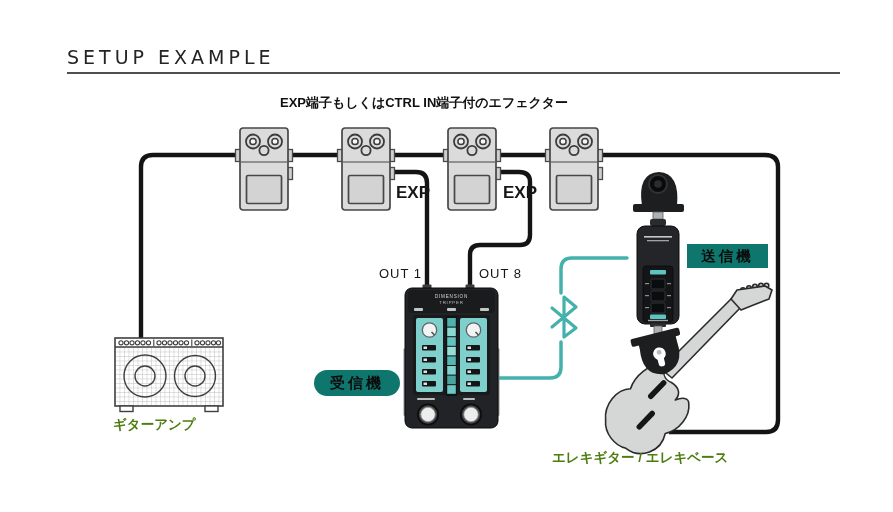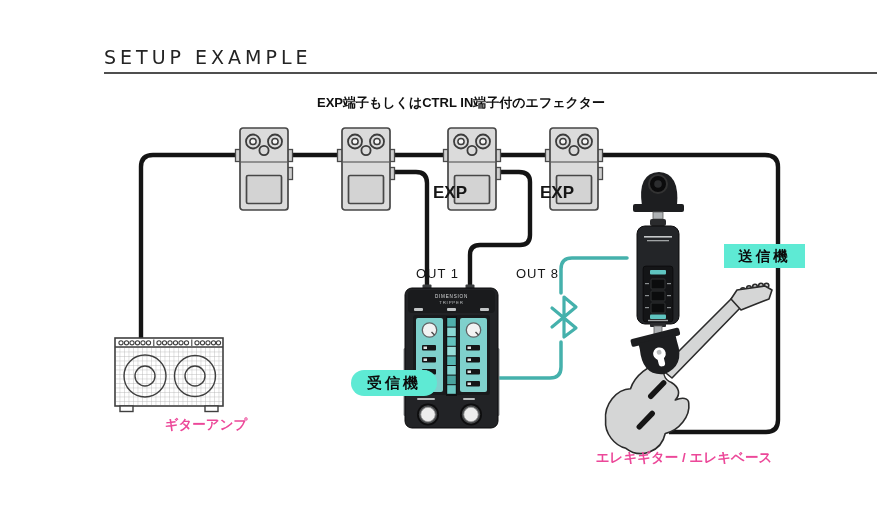--- a/index.html
+++ b/index.html
@@ -1,29 +1,29 @@
 <!DOCTYPE html>
 <html><head>
 <meta charset="utf-8">
 <style>
   html,body{margin:0;padding:0;background:#ffffff;}
   #stage{position:relative;width:893px;height:512px;background:#ffffff;overflow:hidden;
          font-family:"Liberation Sans","DejaVu Sans",sans-serif;}
   #diagram{position:absolute;left:0;top:0;}
-  .abs{position:absolute;margin-left:37px;}
+  .abs{position:absolute;}
   .title{left:67px;top:46px;font-size:19px;letter-spacing:4px;color:#242424;font-weight:400;
          font-family:"DejaVu Sans","Liberation Sans",sans-serif;}
   .title-underline{left:67px;top:72px;width:773px;height:2px;background:#4f4f4f;}
   .caption{left:280px;top:94px;width:345px;text-align:left;font-size:13px;font-weight:bold;color:#101010;}
   .exp-label{font-size:17px;color:#161616;font-weight:700;}
   .out-label{font-size:13px;color:#161616;font-weight:500;letter-spacing:1px;text-align:center;}
-  .badge{background:#5eead4;color:#0c0c0c;font-weight:bold;text-align:center;letter-spacing:3px;}
+  .badge{background:#0f766e;color:#0c0c0c;font-weight:bold;text-align:center;letter-spacing:3px;}
   .badge-receiver{left:314px;top:370px;width:86px;height:26px;line-height:26px;font-size:15px;border-radius:13px;}
   .badge-transmitter{left:687px;top:244px;width:81px;height:24px;line-height:24px;font-size:14.5px;}
-  .unit-label{font-size:13.5px;font-weight:600;color:#ec4899;text-align:center;}
+  .unit-label{font-size:13.5px;font-weight:600;color:#4d7c0f;text-align:left;}
   .amp-label{left:113px;top:416px;width:112px;}
   .guitar-label{left:552px;top:449px;width:190px;}
   
   .cable{fill:none;stroke:#141414;stroke-width:4.4;}
   .teal-line{fill:none;stroke:#45b1ac;stroke-width:3.5;stroke-linecap:round;}
   .bt{fill:none;stroke:#45b1ac;stroke-width:3.2;stroke-linecap:round;stroke-linejoin:round;}
   .tab{fill:#cfcfcf;stroke:#4a4a4a;stroke-width:1.3;}
   .pbody{fill:#dbdbdb;stroke:#474747;stroke-width:1.7;}
   .pline{stroke:#474747;stroke-width:1.2;}
   .pknob{fill:#dbdbdb;stroke:#3c3c3c;stroke-width:1.8;}

